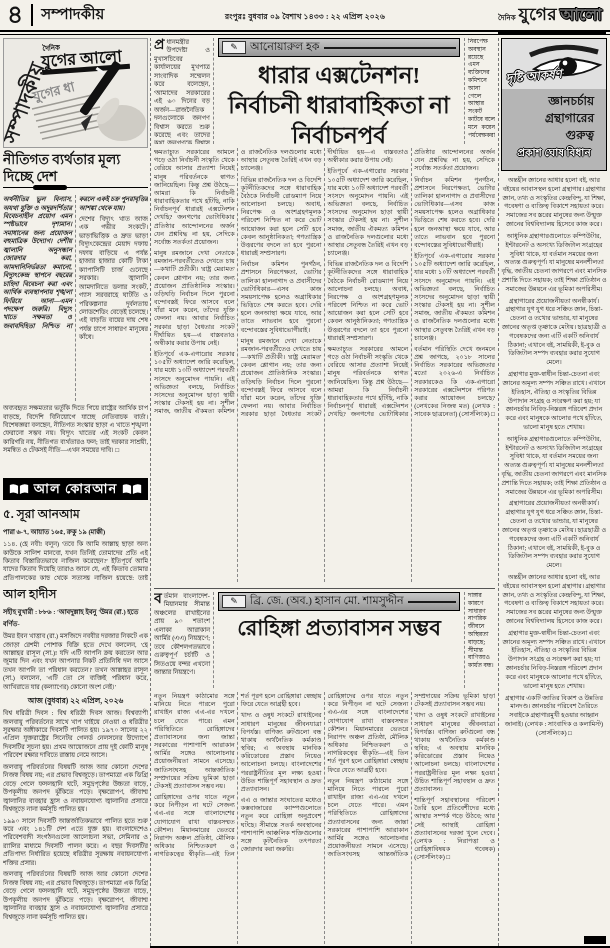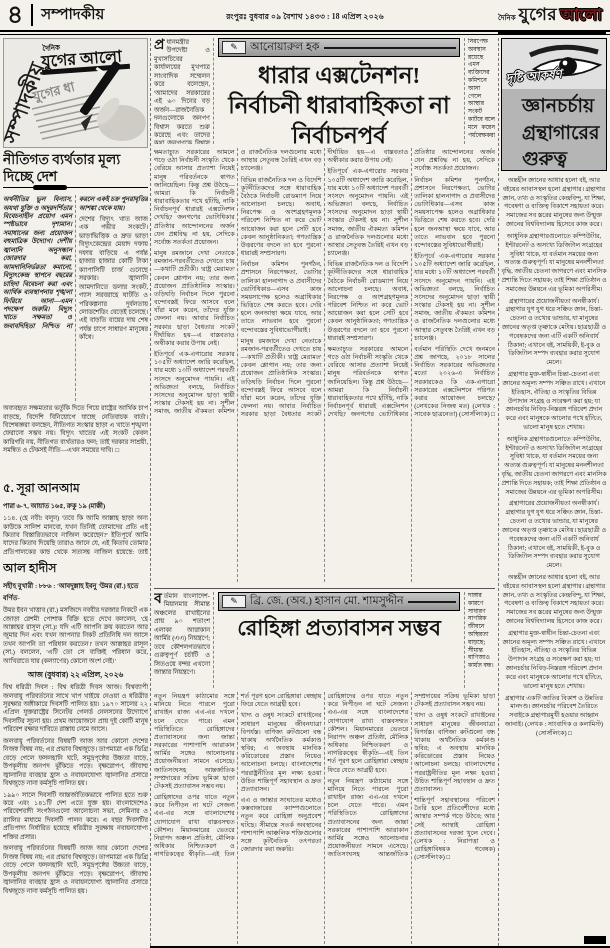--- a/index.html
+++ b/index.html
@@ -15,21 +15,21 @@
   #header { position:absolute; top:0; left:0; width:610px; height:30px; }
   .hdr-left { position:absolute; left:7px; top:0; display:flex; align-items:center; gap:8px; height:29px; }
   .pageno { font-size:25px; font-weight:bold; line-height:1; }
   .hdr-divider { width:2px; height:22px; background:#000; }
   .section-title { font-size:15px; font-weight:bold; }
   .dateline { position:absolute; left:190px; width:230px; top:11px; text-align:center; font-size:7.5px; font-weight:bold; letter-spacing:.2px; }
   .logo { position:absolute; right:4px; top:1px; width:108px; }
   .logo-row { display:flex; align-items:baseline; gap:3px; white-space:nowrap; }
   .logo-daily { font-size:7px; font-weight:bold; }
   .logo-black { font-size:17px; font-weight:bold; letter-spacing:.5px; }
-  .logo-outline { font-size:16px; font-weight:bold; color:#7f1d1d;
+  .logo-outline { font-size:16px; font-weight:bold; color:#737373;
      text-shadow:-1px 0 #000,1px 0 #000,0 -1px #000,0 1px #000,-1px -1px #000,1px 1px #000; }
   .logo-strip { height:5px; background:#000; margin-top:1px; }
   #header-rule { position:absolute; top:30px; left:0; width:610px; height:5px;
      border-top:2px solid #000; border-bottom:1px solid #000; }
 
   
   #left-col  { position:absolute; left:3px;  top:38px; width:145px; height:908px; overflow:hidden; }
   #mid-col   { position:absolute; left:150px; top:38px; width:349px; height:908px; overflow:hidden;
                border-left:1px dashed #777; border-right:1px dashed #777; padding:0 3px; }
   #right-col { position:absolute; left:501px; top:38px; width:106px; height:908px; overflow:hidden; }
@@ -77,38 +77,38 @@
   #main-body { height:434px; }
   #roh-body  { height:252px; }
   .roh-top { display:flex; height:100px; overflow:hidden; margin-top:6px; border-top:1px solid #555; padding-top:3px; }
 
   
   .drishti-box { border:1px solid #000; height:133px; background:#b5b5b5; overflow:hidden; position:relative; }
   .eye-area { height:50px; background:#dedede; position:relative; }
   .attn-label { position:absolute; top:28px; left:4px; font-size:12px; font-weight:bold; font-style:italic;
       color:#f4f4f4; transform:rotate(-5deg);
       text-shadow:-1px 0 #000,1px 0 #000,0 -1px #000,0 1px #000; }
-  .lib-headline { font-size:19px; font-weight:bold; text-align:left; line-height:1.4; padding:4px 20px 2px; }
+  .lib-headline { font-size:12px; font-weight:bold; text-align:right; line-height:1.4; padding:4px 12px 2px; }
   .lib-author { text-align:center; font-size:10.5px; font-weight:bold; color:#fff; padding-bottom:4px;
       text-shadow:-1px 0 #000,1px 0 #000,0 -1px #000,0 1px #000; }
   .lib-body { margin-top:5px; font-size:6.3px; line-height:1.4; text-align:center; height:766px; overflow:hidden; }
 
   #bottom-rule { position:absolute; bottom:0; left:150px; right:0; height:2px; background:#000; }
   #corner-mark { position:absolute; bottom:4px; right:4px; width:22px; height:8px; background:#000; }
 </style>
 </head>
 <body>
 
 <div id="header">
   <div class="hdr-left">
     <span class="pageno">৪</span>
     <span class="hdr-divider"></span>
     <span class="section-title">সম্পাদকীয়</span>
   </div>
-  <div class="dateline">রংপুরঃ বুধবার ০৯ বৈশাখ ১৪৩৩ : 18 এপ্রিল ২০২৬</div>
+  <div class="dateline">রংপুরঃ বুধবার ০৯ বৈশাখ ১৪৩৩ : ২২ এপ্রিল ২০২৬</div>
   <div class="logo">
     <div class="logo-row">
       <span class="logo-daily">দৈনিক</span>
       <span class="logo-black">যুগের</span>
       <span class="logo-outline">আলো</span>
     </div>
     <div class="logo-strip"></div>
   </div>
 </div>
 <div id="header-rule"></div>
@@ -146,20 +146,31 @@
   <div class="ed-divider">
       <div class="bar"></div>
     </div>
 
   <div class="ed-twocol small-text">
     <p class="ed-intro">অর্থনীতির ভুল বিন্যাস, অযথা যুক্তি ও অদূরদর্শিতার বিবেচনাহীন প্রয়োগ এমন স্পষ্টভাবে দৃশ্যমান। সমাধানের জন্য প্রয়োজন বহুমাত্রিক উদ্যোগ। দেশীয় জ্বালানি অনুসন্ধান জোরদার করা, আমদানিনির্ভরতা কমানো, বিদ্যুৎকেন্দ্র স্থাপনে বছরের চাহিদা বিবেচনা করা এবং আর্থিক ব্যবস্থাপনায় শৃঙ্খলা ফিরিয়ে আনা—এমন পদক্ষেপ জরুরি। বিদ্যুৎ খাতে সক্ষমতা ও জবাবদিহিতা নিশ্চিত না করলে একই চক্র পুনরাবৃত্তির আশঙ্কা থেকে যায়।</p>
     <p>দেশের বিদ্যুৎ খাত আজ এক গভীর সংকটে। ভাড়াভিত্তিক ও দ্রুত ভাড়া বিদ্যুৎকেন্দ্রের মেয়াদ দফায় দফায় বাড়িয়ে এ পর্যন্ত হাজার হাজার কোটি টাকা ক্যাপাসিটি চার্জ গুনেছে সরকার। জ্বালানি আমদানিতে ডলার সংকট, গ্যাস সরবরাহে ঘাটতি ও পরিকল্পনার দুর্বলতায় লোডশেডিং বেড়েই চলেছে। এই বাড়তি ব্যয়ের দায় শেষ পর্যন্ত চাপে সাধারণ মানুষের কাঁধে।</p>
   </div>
   <div class="ed-full small-text">অব্যবহৃত সক্ষমতার ভর্তুকি দিতে গিয়ে রাষ্ট্রের আর্থিক চাপ বাড়ছে, বিদেশি বিনিয়োগে যাচ্ছে নেতিবাচক বার্তা। বিশেষজ্ঞরা বলছেন, নীতিগত সংস্কার ছাড়া এ খাতে শৃঙ্খলা ফেরানো সম্ভব নয়। বিদ্যুৎ খাতের এই সংকট কেবল কারিগরি নয়, নীতিগত ব্যর্থতারও ফল; তাই দরকার সাশ্রয়ী, সমন্বিত ও টেকসই নীতি—এখন সময়ের দাবি। □</div>
 
+  <div class="quran-banner">
+    <svg width="22" height="13" viewBox="0 0 24 14">
+      <path d="M2 2 Q7 0 11 3 L11 12 Q7 9 2 11 Z" fill="#fff"></path>
+        <path d="M22 2 Q17 0 13 3 L13 12 Q17 9 22 11 Z" fill="#fff"></path>
+    </svg>
+    <span class="qb-label">আল কোরআন</span>
+    <svg width="22" height="13" viewBox="0 0 24 14">
+      <path d="M2 2 Q7 0 11 3 L11 12 Q7 9 2 11 Z" fill="#fff"></path>
+        <path d="M22 2 Q17 0 13 3 L13 12 Q17 9 22 11 Z" fill="#fff"></path>
+    </svg>
+  </div>
 
   <div class="quran-sec">
     <div class="sec-head">৫. সূরা আনআম</div>
     <div class="sec-meta">পারা ৬-৭, আয়াত ১৬৫, রুকু ১৯ (মাক্কী)</div>
     <div class="small-text">১১৪. (হে নবী! বলুন) 'তবে কি আমি আল্লাহ ছাড়া অন্য কাউকে সালিশ মানবো, যখন তিনিই তোমাদের প্রতি এই কিতাব বিস্তারিতভাবে নাজিল করেছেন?' ইতিপূর্বে আমি যাদের কিতাব দিয়েছি তারাও জানে যে, এই কিতাব তোমার প্রতিপালকের কাছ থেকে সত্যসহ নাজিল হয়েছে; তাই সন্দেহকারীদের কাতারে কখনো শামিল হয়ো না।</div>
   </div>
 
   <div class="hadith-sec">
     <div class="sec-head">আল হাদীস</div>
     <div class="sec-meta">সহীহ বুখারী : ৮৮৬ : 'আবদুল্লাহ ইবনু 'উমর (রা.) হতে বর্ণিত-</div>

